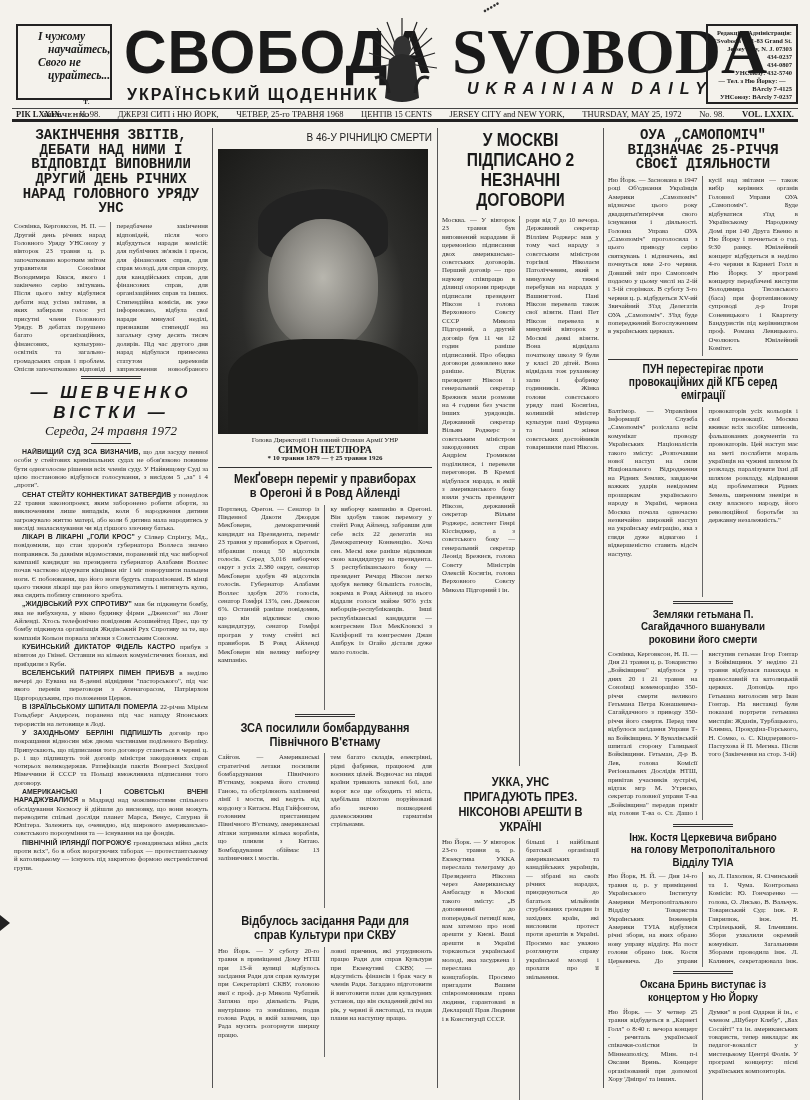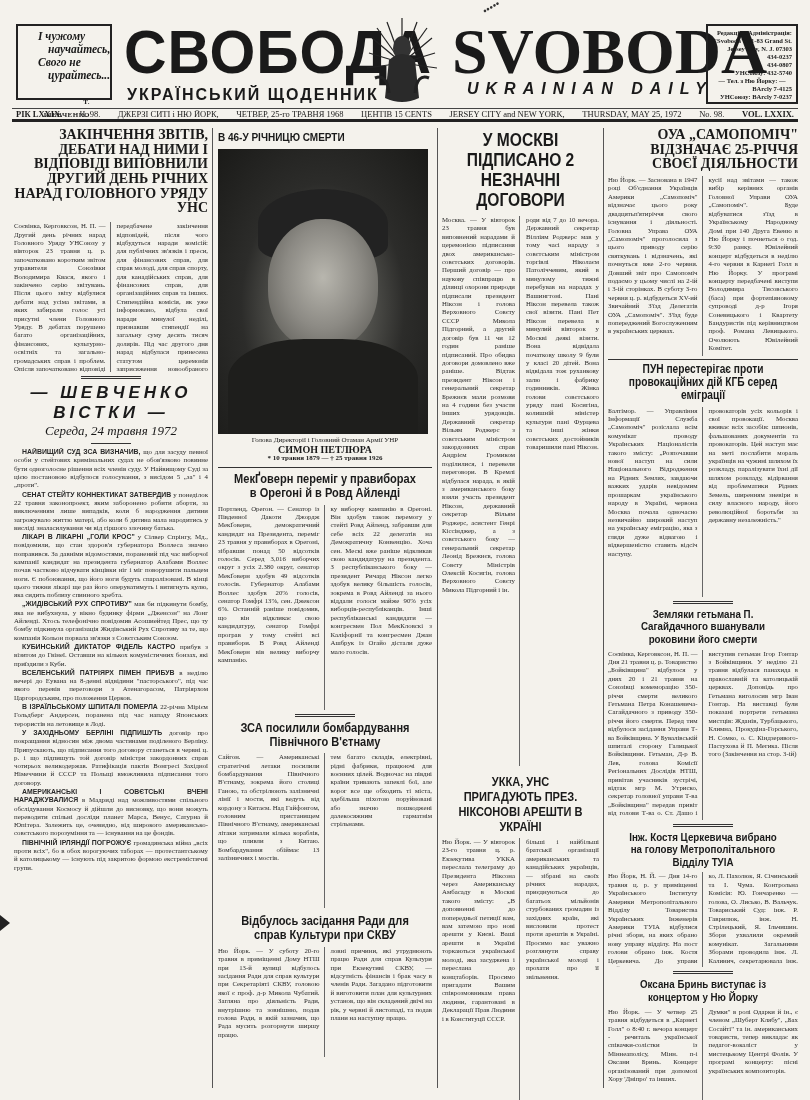--- a/index.html
+++ b/index.html
@@ -59,21 +59,21 @@
     position: absolute; left: 12px; top: 108px; width: 786px; height: 14px;
     border-top: 1px solid #444; border-bottom: 3px solid #222;
     font-size: 8.5px; display: flex; justify-content: space-between; align-items: center; padding: 0 4px;
     font-family: "Liberation Serif", serif;
   }
 
   
   .col { position: absolute; top: 128px; }
   .col-rule { position: absolute; top: 128px; width: 1px; background: #555; height: 960px; }
   .headline-black {
-    font-family: Liberation Serif, serif; font-weight: bold; text-align: right; line-height: 1.05;
+    font-family: Liberation Mono, monospace; font-weight: bold; text-align: center; line-height: 1.05;
   }
   .headline-cond {
     font-family: "Liberation Sans", sans-serif; font-weight: bold; text-align: center; line-height: 1.1;
     transform: scaleX(0.85);
   }
   .body-text {
     font-size: 6.8px; line-height: 8.4px; text-align: justify; color: #2a2a2a;
   }
   .body-text p { text-indent: 8px; margin-bottom: 1px; }
   .two-col { display: flex; gap: 6px; }
@@ -201,21 +201,21 @@
       <p><span class="bullet-head">КУБИНСЬКИЙ ДИКТАТОР ФІДЕЛЬ КАСТРО</span> <span>прибув з візитом до Гвінеї. Оставши на кількох комуністичних бонзах, які приїздили з Куби.</span></p>
       <p><span class="bullet-head">ВСЕЛЕНСЬКИЙ ПАТРІЯРХ ПІМЕН ПРИБУВ</span> <span>в неділю вечері до Еувана на 8-денні відвідини "пасторського", під час якого перевів переговори з Атенагорасом, Патріярхом Царгородським, про положення Церков.</span></p>
       <p><span class="bullet-head">В ІЗРАЇЛЬСЬКОМУ ШПИТАЛІ ПОМЕРЛА</span> <span>22-річна Мірієм Гольдберг Андерсен, поранена під час нападу Японських терористів на летовище в Лоді.</span></p>
       <p><span class="bullet-head">У ЗАХІДНЬОМУ БЕРЛІНІ ПІДПИШУТЬ</span> <span>договір про покращання відносин між двома частинами поділеного Берліну. Припускають, що підписання того договору станеться в червні ц. р. і що підпишуть той договір міністри закордонних справ чотирьох великодержав. Ратифікація пактів Вонгресі Західної Німеччини й СССР та Польщі вможливила підписання того договору.</span></p>
       <p><span class="bullet-head">АМЕРИКАНСЬКІ І СОВЄТСЬКІ ВЧЕНІ НАРАДЖУВАЛИСЯ</span> <span>в Мадриді над можливостями спільного обслідування Космосу й дійшли до висновку, що вони можуть переводити спільні досліди планет Марса, Венус, Сатурна й Юпітера. Залежить це, очевидно, від широкого американсько-совєтського порозуміння та — існування на це фондів.</span></p>
       <p><span class="bullet-head">ПІВНІЧНІЙ ІРЛЯНДІЇ ПОГРОЖУЄ</span> <span>громадянська війна „всіх проти всіх", бо в обох ворогуючих таборах — протестантському й католицькому — існують під закритою формою екстремістичні групи.</span></p>
     </div>
   </div>
 
   <div class="col" style="left:218px; width:214px;">
-    <div style="font-family:'Liberation Sans',sans-serif; font-weight:bold; font-size:10px; text-align:left; margin:4px 0 6px;">В 46-У РІЧНИЦЮ СМЕРТИ</div>
+    <div style="font-family:'Liberation Sans',sans-serif; font-weight:normal; font-size:10px; text-align:right; margin:4px 0 6px;">В 46-У РІЧНИЦЮ СМЕРТИ</div>
     <div class="photo" style="width:210px; height:285px;">
       <div class="hair"></div>
       <div class="face"></div>
       <div class="coat"></div>
     </div>
     <div class="caption" style="margin-top:2px;">
       <span>Голова Директорії і Головний Отаман Армії УНР</span>
       <span class="cap-name">СИМОН ПЕТЛЮРА</span>
       <span style="font-weight:bold">* 10 травня 1879 — † 25 травня 1926</span>
     </div>

